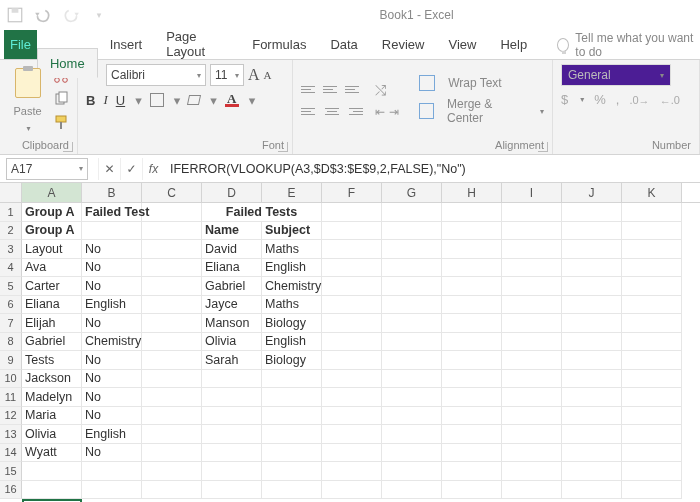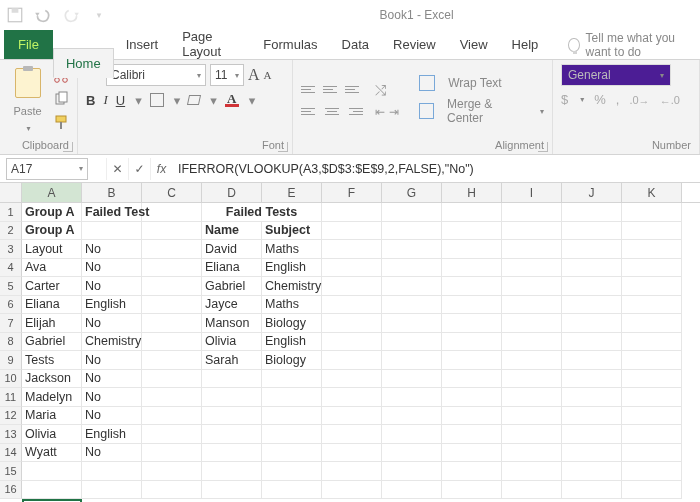--- a/index.html
+++ b/index.html
@@ -6,21 +6,21 @@
   body { width: 700px; height: 502px; background: #fff; overflow: hidden; font-size: 12px; color: #444; }
 
   
   .titlebar { height: 30px; background: #fff; display: flex; align-items: center; padding: 0 6px; position: relative; }
   .qat { display: flex; align-items: center; gap: 10px; }
   .qat-icon { width: 18px; height: 18px; display: flex; align-items: center; justify-content: center; opacity: 0.5; }
   .app-title { position: absolute; left: 50%; transform: translateX(40%); font-size: 12px; color: #888; }
 
   
   .tabs { height: 30px; background: #fff; display: flex; align-items: flex-end; border-bottom: 1px solid #d4d4d4; padding-left: 4px; }
-  .file-tab { background: #217346; color: #bef264; padding: 6px 14px; height: 30px; display: flex; align-items: center; font-size: 13px; }
+  .file-tab { background: #217346; color: #5eead4; padding: 6px 6px; height: 30px; display: flex; align-items: center; font-size: 13px; }
   .tab { padding: 6px 12px; font-size: 13px; color: #444; cursor: pointer; height: 30px; display: flex; align-items: center; }
   .tab.active { color: #217346; border: 1px solid #d4d4d4; border-bottom: 1px solid #f3f3f3; background: #f3f3f3; position: relative; top: 19px; }
   .tell-me { margin-left: 18px; color: #888; font-size: 12px; display: flex; align-items: center; gap: 6px; }
   .bulb { width: 14px; height: 14px; border-radius: 50%; border: 1px solid #bdbdbd; position: relative; }
   .bulb::after { content:""; position:absolute; bottom:-3px; left:4px; width:4px; height:3px; background:#d4d4d4; }
 
   
   .ribbon { height: 95px; background: #f3f3f3; border-bottom: 1px solid #d4d4d4; display: flex; }
   .group { border-right: 1px solid #e0e0e0; padding: 4px 8px 2px; display: flex; flex-direction: column; justify-content: space-between; }
   .group-label { font-size: 11px; color: #888; text-align: center; padding-top: 2px; height: 16px; display: flex; align-items: center; justify-content: flex-end; position: relative; }
@@ -63,21 +63,21 @@
   .wrap-merge { display:flex; flex-direction:column; gap:6px; margin-left: 14px; }
   .wrap-row, .merge-row { display:flex; align-items:center; gap:13px; font-size: 12px; color:#888; }
   .wrap-icon, .merge-icon { width:16px; height:16px; border:1px solid #79a8d8; }
 
   
   .num-format { width: 110px; height: 22px; border: 1px solid #dcdcdc; background: #4c1d95; color: #bbb; padding: 0 6px; display:flex; align-items:center; justify-content:space-between; }
   .num-row2 { display:flex; gap: 10px; align-items:center; margin-top:6px; color:#aaa; font-size:13px; }
 
   
   .fbar { height: 28px; border-bottom: 1px solid #d4d4d4; display:flex; align-items:center; }
-  .namebox { width: 82px; height: 22px; margin: 0 10px 0 6px; border:1px solid #c6c6c6; background:#fff; display:flex; align-items:center; padding:0 4px; font-size:12px; justify-content: space-between; }
+  .namebox { width: 82px; height: 22px; margin: 0 2px 0 6px; border:1px solid #c6c6c6; background:#fff; display:flex; align-items:center; padding:0 4px; font-size:12px; justify-content: space-between; }
   .fbar-sep { width: 8px; }
   .fbar-btn { width: 22px; height: 22px; display:flex; align-items:center; justify-content:center; color:#666; border-left:1px solid #eee; }
   .fbar-input { flex:1; height:22px; padding:0 6px; display:flex; align-items:center; font-size:12.5px; color:#333; }
 
   
   .sheet { position: relative; }
   .hdr-row { display:flex; height: 20px; border-bottom:1px solid #d4d4d4; }
   .corner { width: 22px; background:#f3f3f3; border-right:1px solid #d4d4d4; }
   .col-h { width: 60px; background:#f3f3f3; border-right:1px solid #d4d4d4; display:flex; align-items:center; justify-content:center; font-size:12px; color:#555; }
   .col-h.selected { background:#d3e5d3; }

